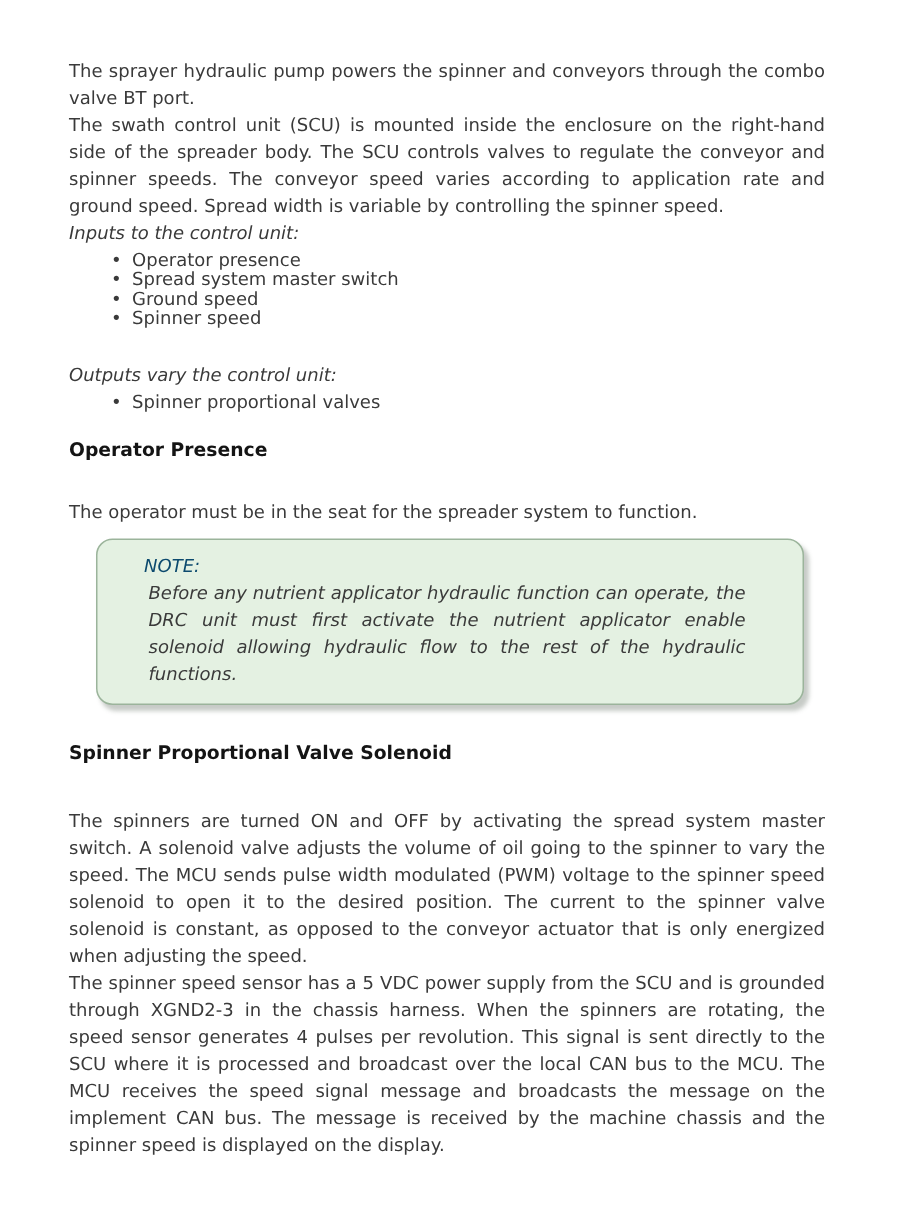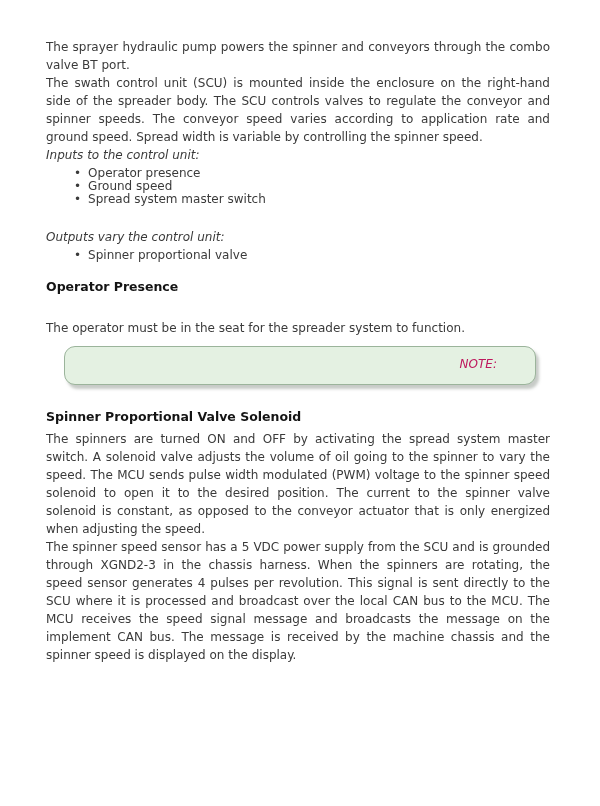--- a/index.html
+++ b/index.html
@@ -58,58 +58,59 @@
     background: #e4f1e2;
     border: 1px solid #9bb49b;
     border-radius: 11px;
     box-shadow: 3px 4px 3px rgba(130, 140, 130, 0.45);
     padding: 8px 38px 11px 31px;
   }
   .note-label {
     font-size: 12px;
     font-style: italic;
     line-height: 18px;
-    color: #be185d;
-    text-align: right;
+    color: #0c4a6e;
   }
   .note-text {
     font-size: 12px;
     font-style: italic;
     line-height: 18px;
     text-align: justify;
     color: #3a3a3a;
     padding-left: 3px;
   }
   .heading-spinner { margin-top: 24px; }
-  .spinner-body { margin-top: 5px; }
+  .spinner-body { margin-top: 28px; }
 </style>
 </head>
 <body>
 
 <div class="page">
 
   <p class="body-text">The sprayer hydraulic pump powers the spinner and conveyors through the combo valve BT port.</p>
   <p class="body-text">The swath control unit (SCU) is mounted inside the enclosure on the right-hand side of the spreader body. The SCU controls valves to regulate the conveyor and spinner speeds. The conveyor speed varies according to application rate and ground speed. Spread width is variable by controlling the spinner speed.</p>
 
   <p class="list-label">Inputs to the control unit:</p>
   <ul class="bullets">
     <li>Operator presence</li>
+    <li>Spread system master switch</li>
     <li>Ground speed</li>
-    <li>Spread system master switch</li>
+    <li>Spinner speed</li>
   </ul>
 
   <p class="list-label outputs-label">Outputs vary the control unit:</p>
   <ul class="bullets">
-    <li>Spinner proportional valve</li>
+    <li>Spinner proportional valves</li>
   </ul>
 
   <h3 class="section-heading heading-operator">Operator Presence</h3>
   <p class="body-text operator-body">The operator must be in the seat for the spreader system to function.</p>
 
   <div class="note-box">
     <div class="note-label">NOTE:</div>
+    <div class="note-text">Before any nutrient applicator hydraulic function can operate, the DRC unit must first activate the nutrient applicator enable solenoid allowing hydraulic flow to the rest of the hydraulic functions.</div>
   </div>
 
   <h3 class="section-heading heading-spinner">Spinner Proportional Valve Solenoid</h3>
   <p class="body-text spinner-body">The spinners are turned ON and OFF by activating the spread system master switch. A solenoid valve adjusts the volume of oil going to the spinner to vary the speed. The MCU sends pulse width modulated (PWM) voltage to the spinner speed solenoid to open it to the desired position. The current to the spinner valve solenoid is constant, as opposed to the conveyor actuator that is only energized when adjusting the speed.</p>
   <p class="body-text">The spinner speed sensor has a 5 VDC power supply from the SCU and is grounded through XGND2-3 in the chassis harness. When the spinners are rotating, the speed sensor generates 4 pulses per revolution. This signal is sent directly to the SCU where it is processed and broadcast over the local CAN bus to the MCU. The MCU receives the speed signal message and broadcasts the message on the implement CAN bus. The message is received by the machine chassis and the spinner speed is displayed on the display.</p>
 
 </div>
 
 </body></html>

